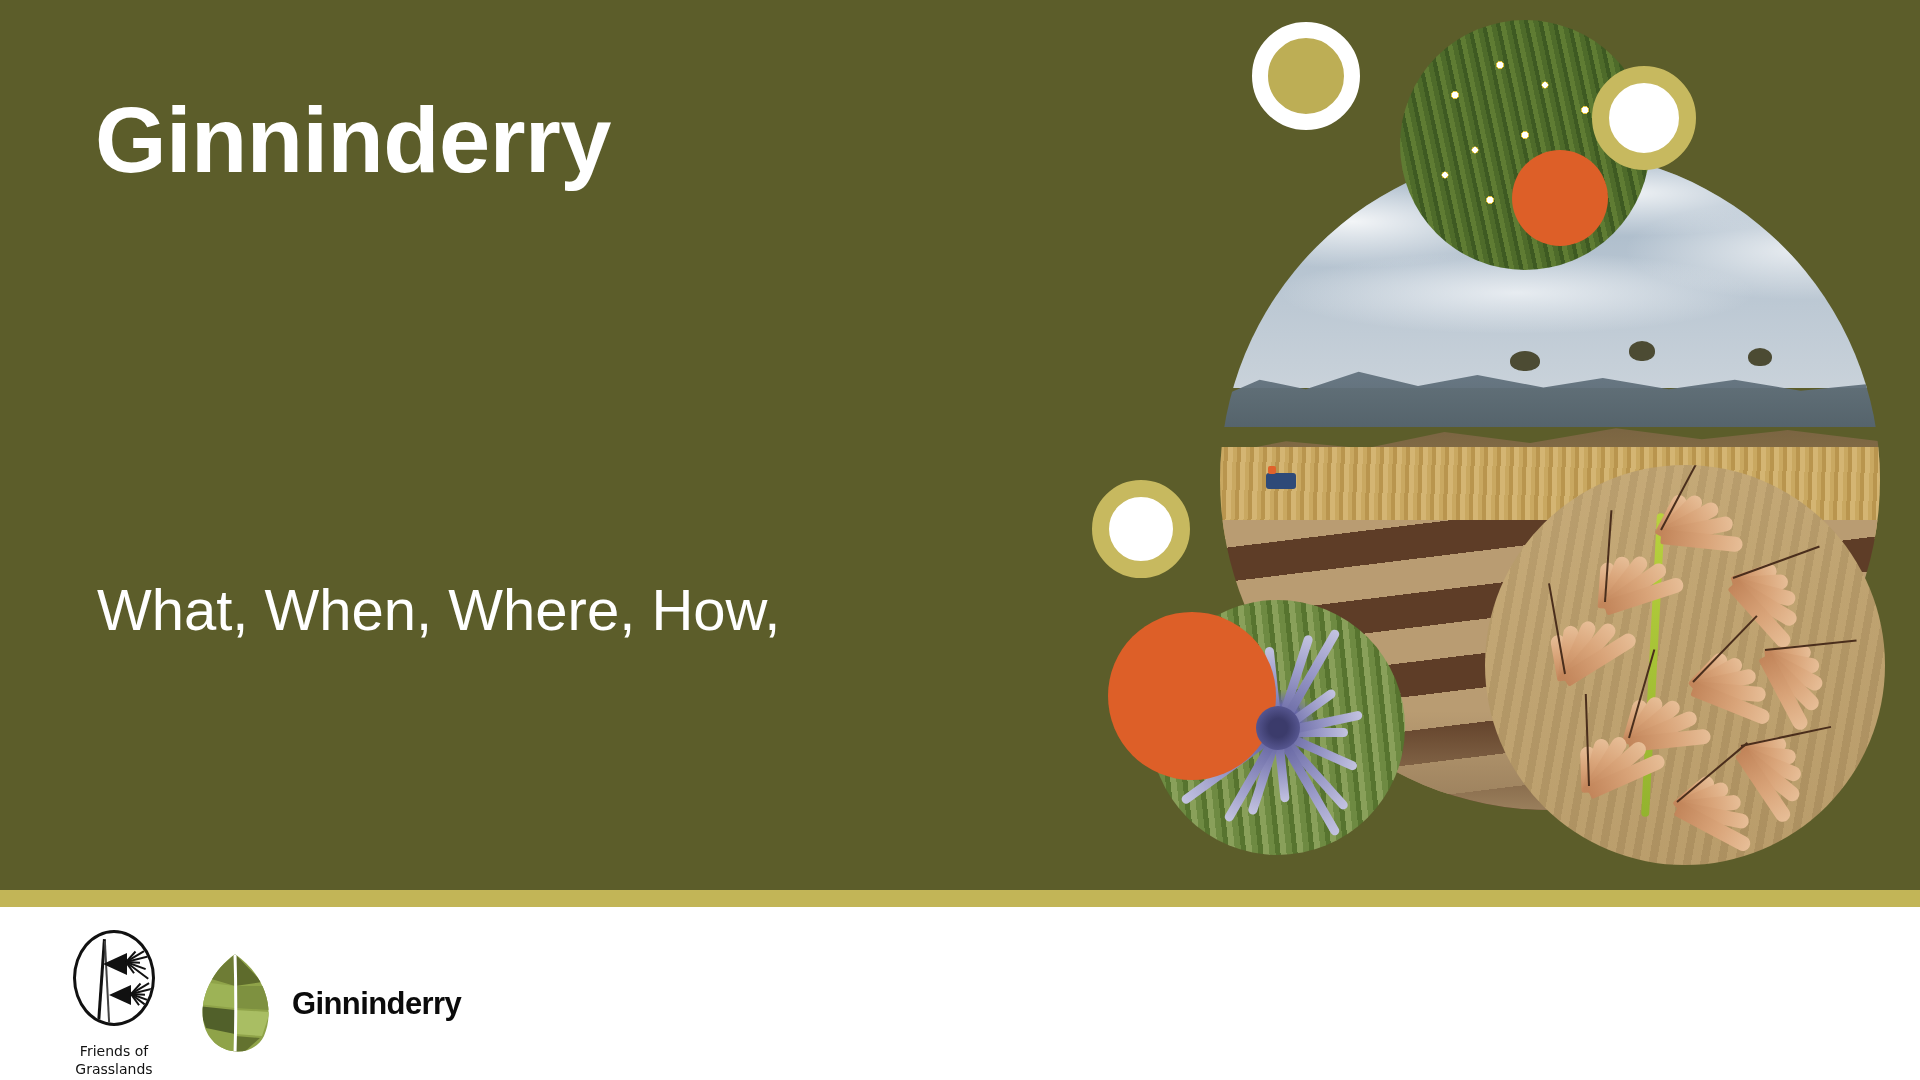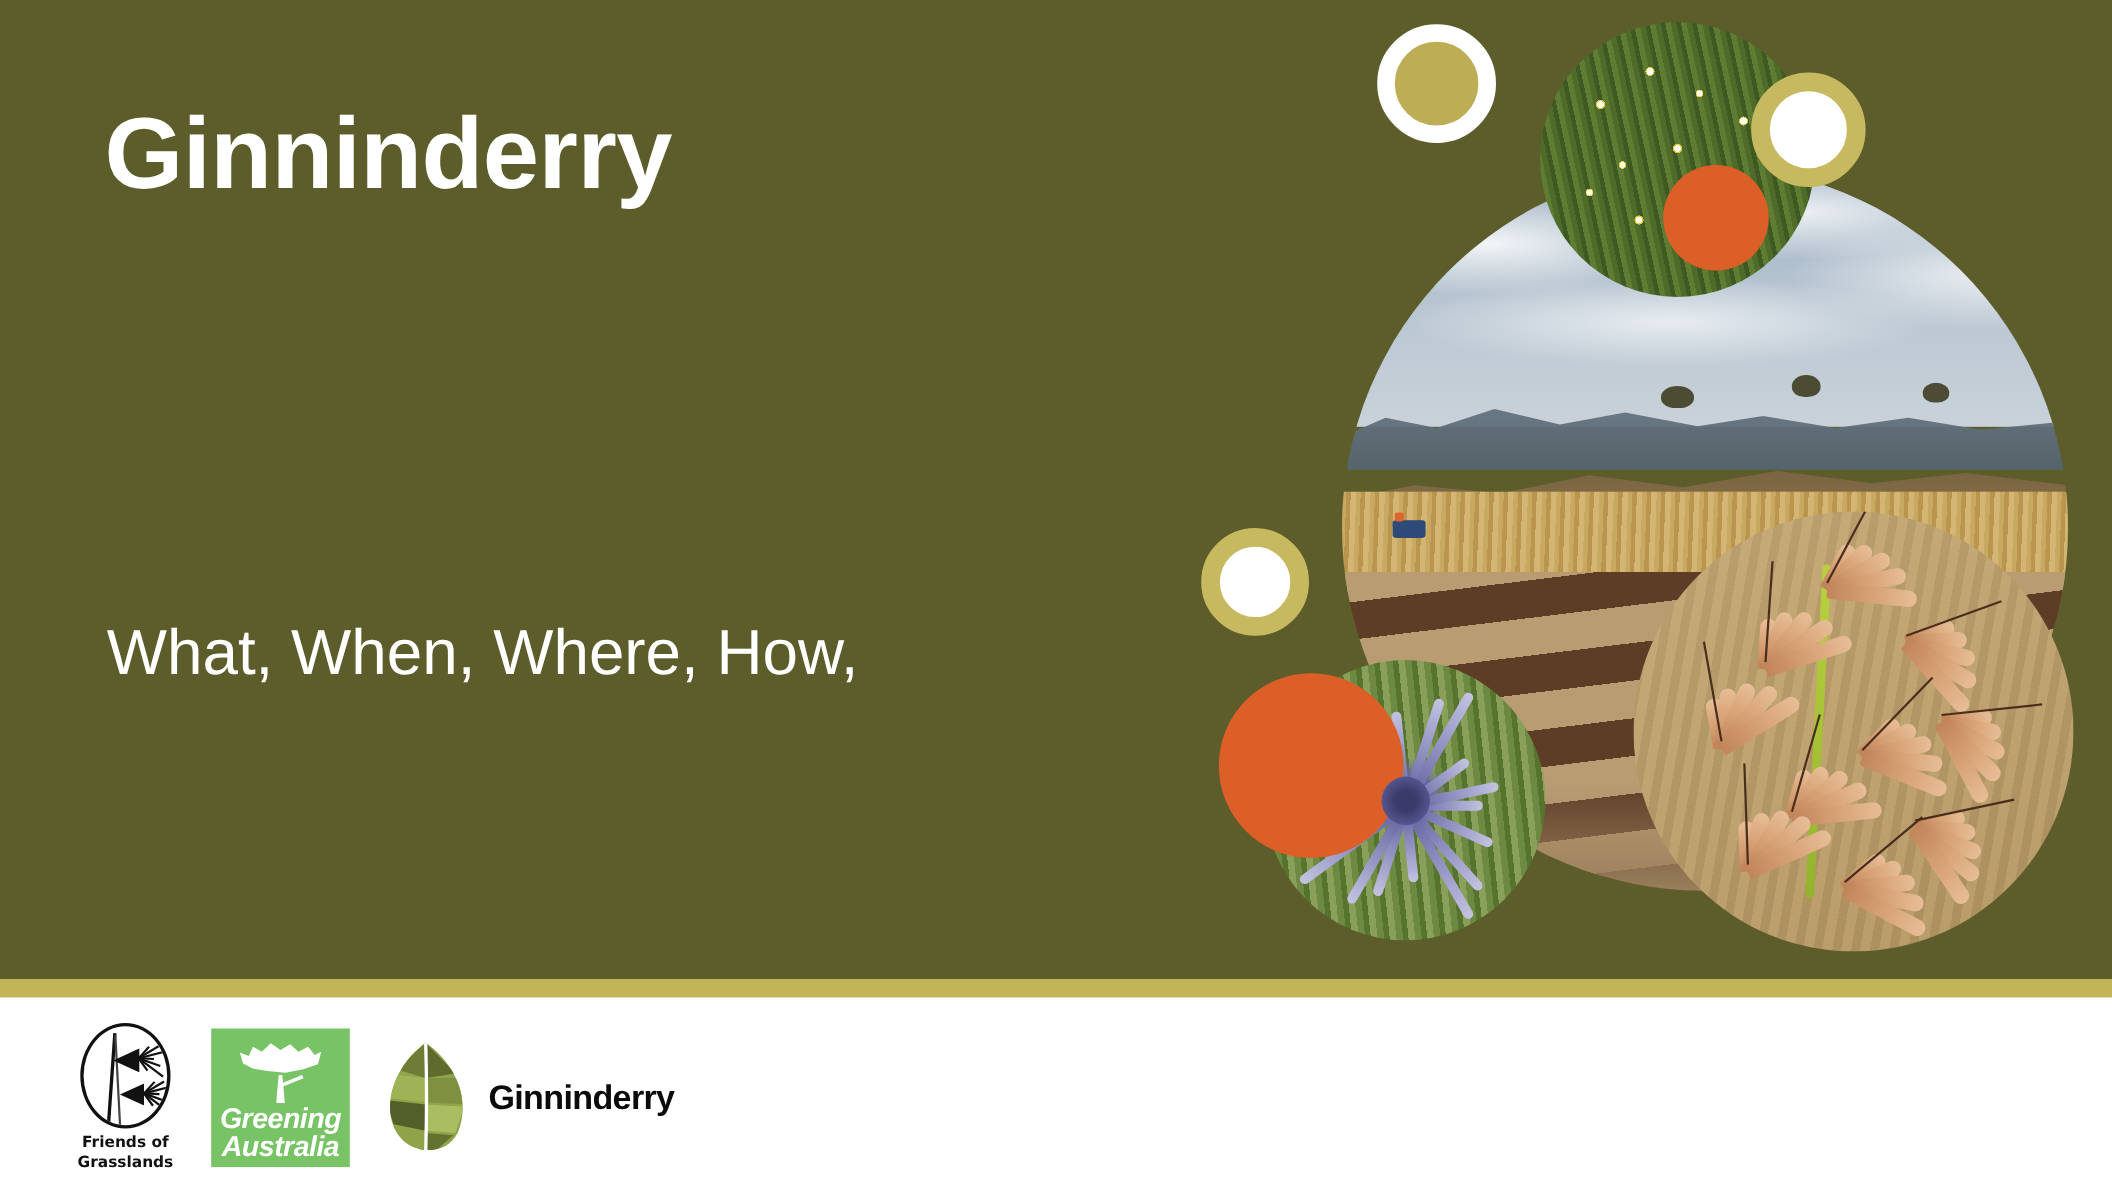--- a/index.html
+++ b/index.html
@@ -44,21 +44,21 @@
   }
   .title {
     font-size:92px;
     line-height:1.14;
     font-weight:bold;
     color:#ffffff;
     letter-spacing:-0.5px;
   }
   .subtitle {
     position:absolute;
-    left:97px; top:554px;
+    left:97px; top:570px;
     width:960px;
     font-size:58px;
     line-height:1.38;
     font-weight:400;
     color:#ffffff;
   }
 
   
   .cluster {
     position:absolute;
@@ -221,21 +221,21 @@
     left:-32px; top:612px; width:168px; height:168px;
     background:#DD5F28;
   }
 
   
   .logos {
     position:absolute;
     left:62px; top:930px;
     display:flex; align-items:center; gap:26px;
   }
-  .fog { width:104px; display:flex; flex-direction:column; align-items:center; gap:5px;font-weight:bold; }
+  .fog { width:104px; display:flex; flex-direction:column; align-items:center; gap:17px; }
   .fog-oval {
     width:82px; height:96px;
     border:3px solid #111; border-radius:50%;
     position:relative; overflow:hidden; background:#fff;
   }
   .fog-oval .blade {
     position:absolute; left:24px; top:6px;
     width:3px; height:84px; background:#111;
     transform:rotate(4deg);
   }
@@ -447,31 +447,20 @@
           <div class="awn-l" style="left: 55px; top: 60px; width: 21px; transform: rotate(20deg);"></div>
           <div class="awn-l" style="left: 55px; top: 60px; width: 28px; transform: rotate(37deg);"></div>
           <div class="awn-l" style="left: 55px; top: 60px; width: 14px; transform: rotate(54deg);"></div>
         </div>
       <div class="fog-label">
         <div>Friends of</div>
         <div>Grasslands</div>
       </div>
     </div>
 
-    <div class="ga">
-      <div class="ga-tree">
-        <div class="canopy"></div>
-        <div class="trunk"></div>
-        <div class="branch"></div>
-      </div>
-      <div class="ga-text">
-        <div>Greening</div>
-        <div>Australia</div>
-      </div>
-    </div>
 
     <div class="gct">
       <div class="gct-leaf">
         <svg width="86" height="104" viewBox="0 0 86 104" aria-hidden="true">
           <defs>
             <clipPath id="leafClip">
               <path d="M43 2 C72 22 84 56 72 84 C62 104 34 104 20 88 C2 68 10 26 43 2 Z"></path>
             </clipPath>
           </defs>
           <g clip-path="url(#leafClip)">

